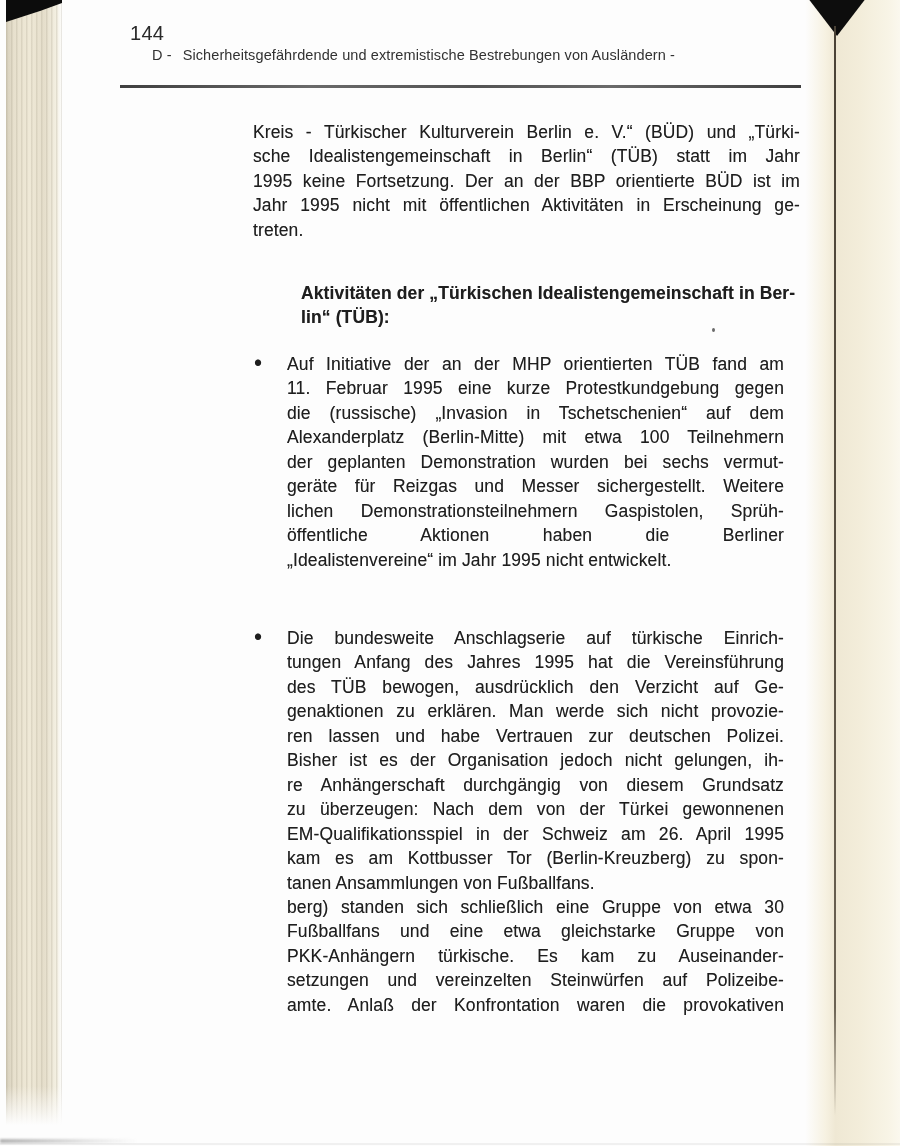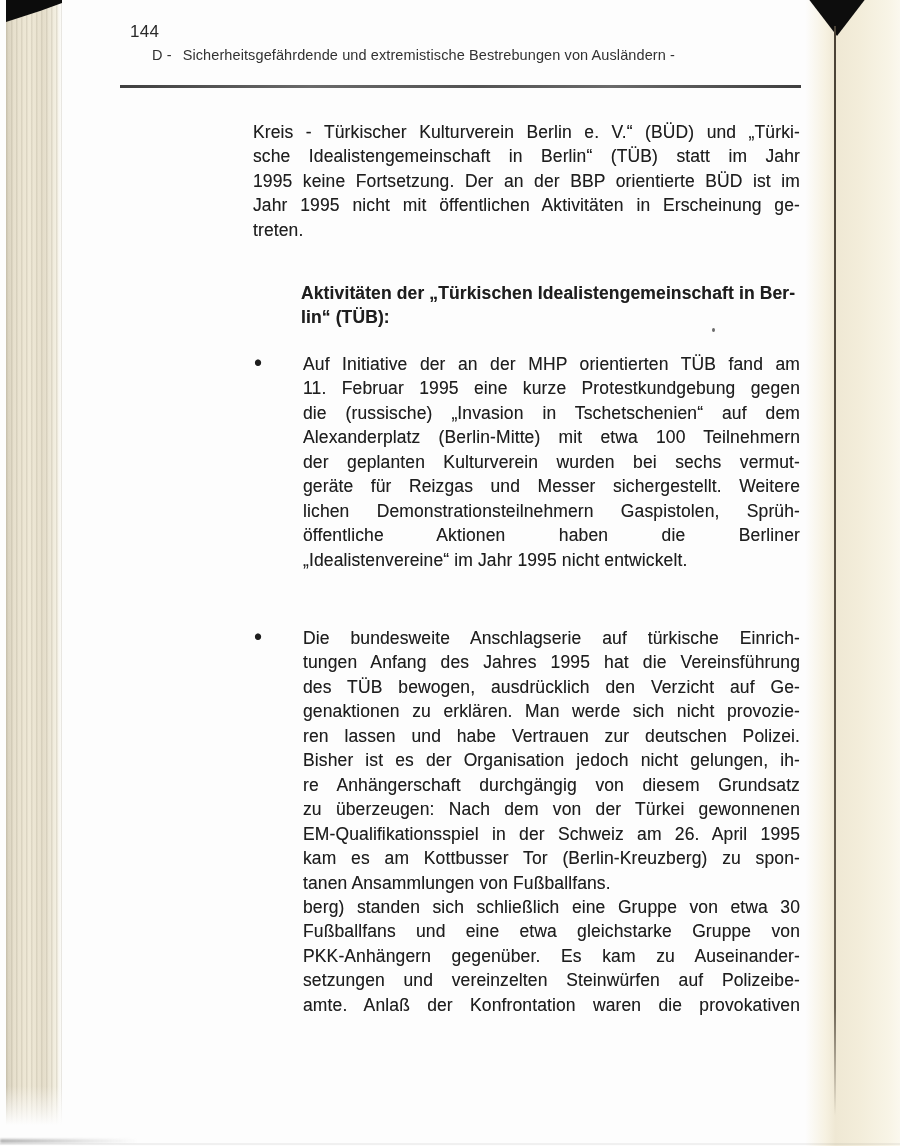--- a/index.html
+++ b/index.html
@@ -51,21 +51,21 @@
     background:rgba(0,0,0,0.05);
   }
   .scan-speck{
     position:absolute;left:712px;top:328px;width:3px;height:4px;
     background:#6a6a6a;border-radius:50%;
   }
 
   
   .page-number{
     position:absolute;left:130px;top:22px;
-    font-size:17px;color:#2a2a2a;letter-spacing:.3px;
+    font-size:20px;color:#2a2a2a;letter-spacing:.3px;
   }
   .running-header{
     position:absolute;left:152px;top:47px;
     font-size:14.5px;color:#323232;letter-spacing:.1px;white-space:nowrap;
   }
   .running-header .sect{margin-right:11px;}
   .header-rule{
     position:absolute;left:120px;top:85px;width:681px;height:2.5px;
     background:linear-gradient(90deg,#3f3f3f,#6a6a6a 28%,#535353 52%,#6a6a6a 72%,#3f3f3f);
   }
@@ -82,21 +82,21 @@
   #section-heading{top:281px;font-weight:700;}
   #section-heading .tline{text-align-last:left;white-space:nowrap;margin-left:48px;}
 
   .bullet-item{position:absolute;width:547px;}
   #bullet-item-0{top:352px;}
   #bullet-item-1{top:626px;}
   .bullet-dot{
     position:absolute;left:1px;top:-1px;
     font-size:23px;line-height:24.45px;color:#1e1e1e;
   }
-  .bullet-lines{margin-left:50px;width:497px;}
+  .bullet-lines{margin-left:34px;width:497px;}
 </style>
 </head>
 <body>
 
 <div class="edge-left"></div>
 <div class="gutter-right">
   <div class="gutter-wedge"></div>
   <div class="gutter-line"></div>
 </div>
 <div class="bottom-smudge"></div>
@@ -124,21 +124,21 @@
     <div class="tline flush">lin“ (TÜB):</div>
   </div>
 
 <div class="text-col bullet-item" id="bullet-item-0">
   <span class="bullet-dot">•</span>
   <div class="bullet-lines" id="bullet-lines-0">
       <div class="tline">Auf Initiative der an der MHP orientierten TÜB fand am</div>
       <div class="tline">11. Februar 1995 eine kurze Protestkundgebung gegen</div>
       <div class="tline">die (russische) „Invasion in Tschetschenien“ auf dem</div>
       <div class="tline">Alexanderplatz (Berlin-Mitte) mit etwa 100 Teilnehmern</div>
-      <div class="tline">der geplanten Kulturverein wurden bei sechs vermut-</div>
+      <div class="tline">der geplanten Demonstration wurden bei sechs vermut-</div>
       <div class="tline">geräte für Reizgas und Messer sichergestellt. Weitere</div>
       <div class="tline">lichen Demonstrationsteilnehmern Gaspistolen, Sprüh-</div>
       <div class="tline">öffentliche Aktionen haben die Berliner</div>
       <div class="tline flush">„Idealistenvereine“ im Jahr 1995 nicht entwickelt.</div>
     </div>
 </div>
 
 <div class="text-col bullet-item" id="bullet-item-1">
   <span class="bullet-dot">•</span>
   <div class="bullet-lines" id="bullet-lines-1">
@@ -148,17 +148,17 @@
       <div class="tline">genaktionen zu erklären. Man werde sich nicht provozie-</div>
       <div class="tline">ren lassen und habe Vertrauen zur deutschen Polizei.</div>
       <div class="tline">Bisher ist es der Organisation jedoch nicht gelungen, ih-</div>
       <div class="tline">re Anhängerschaft durchgängig von diesem Grundsatz</div>
       <div class="tline">zu überzeugen: Nach dem von der Türkei gewonnenen</div>
       <div class="tline">EM-Qualifikationsspiel in der Schweiz am 26. April 1995</div>
       <div class="tline">kam es am Kottbusser Tor (Berlin-Kreuzberg) zu spon-</div>
       <div class="tline flush">tanen Ansammlungen von Fußballfans.</div>
       <div class="tline">berg) standen sich schließlich eine Gruppe von etwa 30</div>
       <div class="tline">Fußballfans und eine etwa gleichstarke Gruppe von</div>
-      <div class="tline">PKK-Anhängern gegenüber. Es kam zu Auseinander-</div>
+      <div class="tline">PKK-Anhängern türkische. Es kam zu Auseinander-</div>
       <div class="tline">setzungen und vereinzelten Steinwürfen auf Polizeibe-</div>
       <div class="tline">amte. Anlaß der Konfrontation waren die provokativen</div>
     </div>
 </div>
 
 </body></html>

